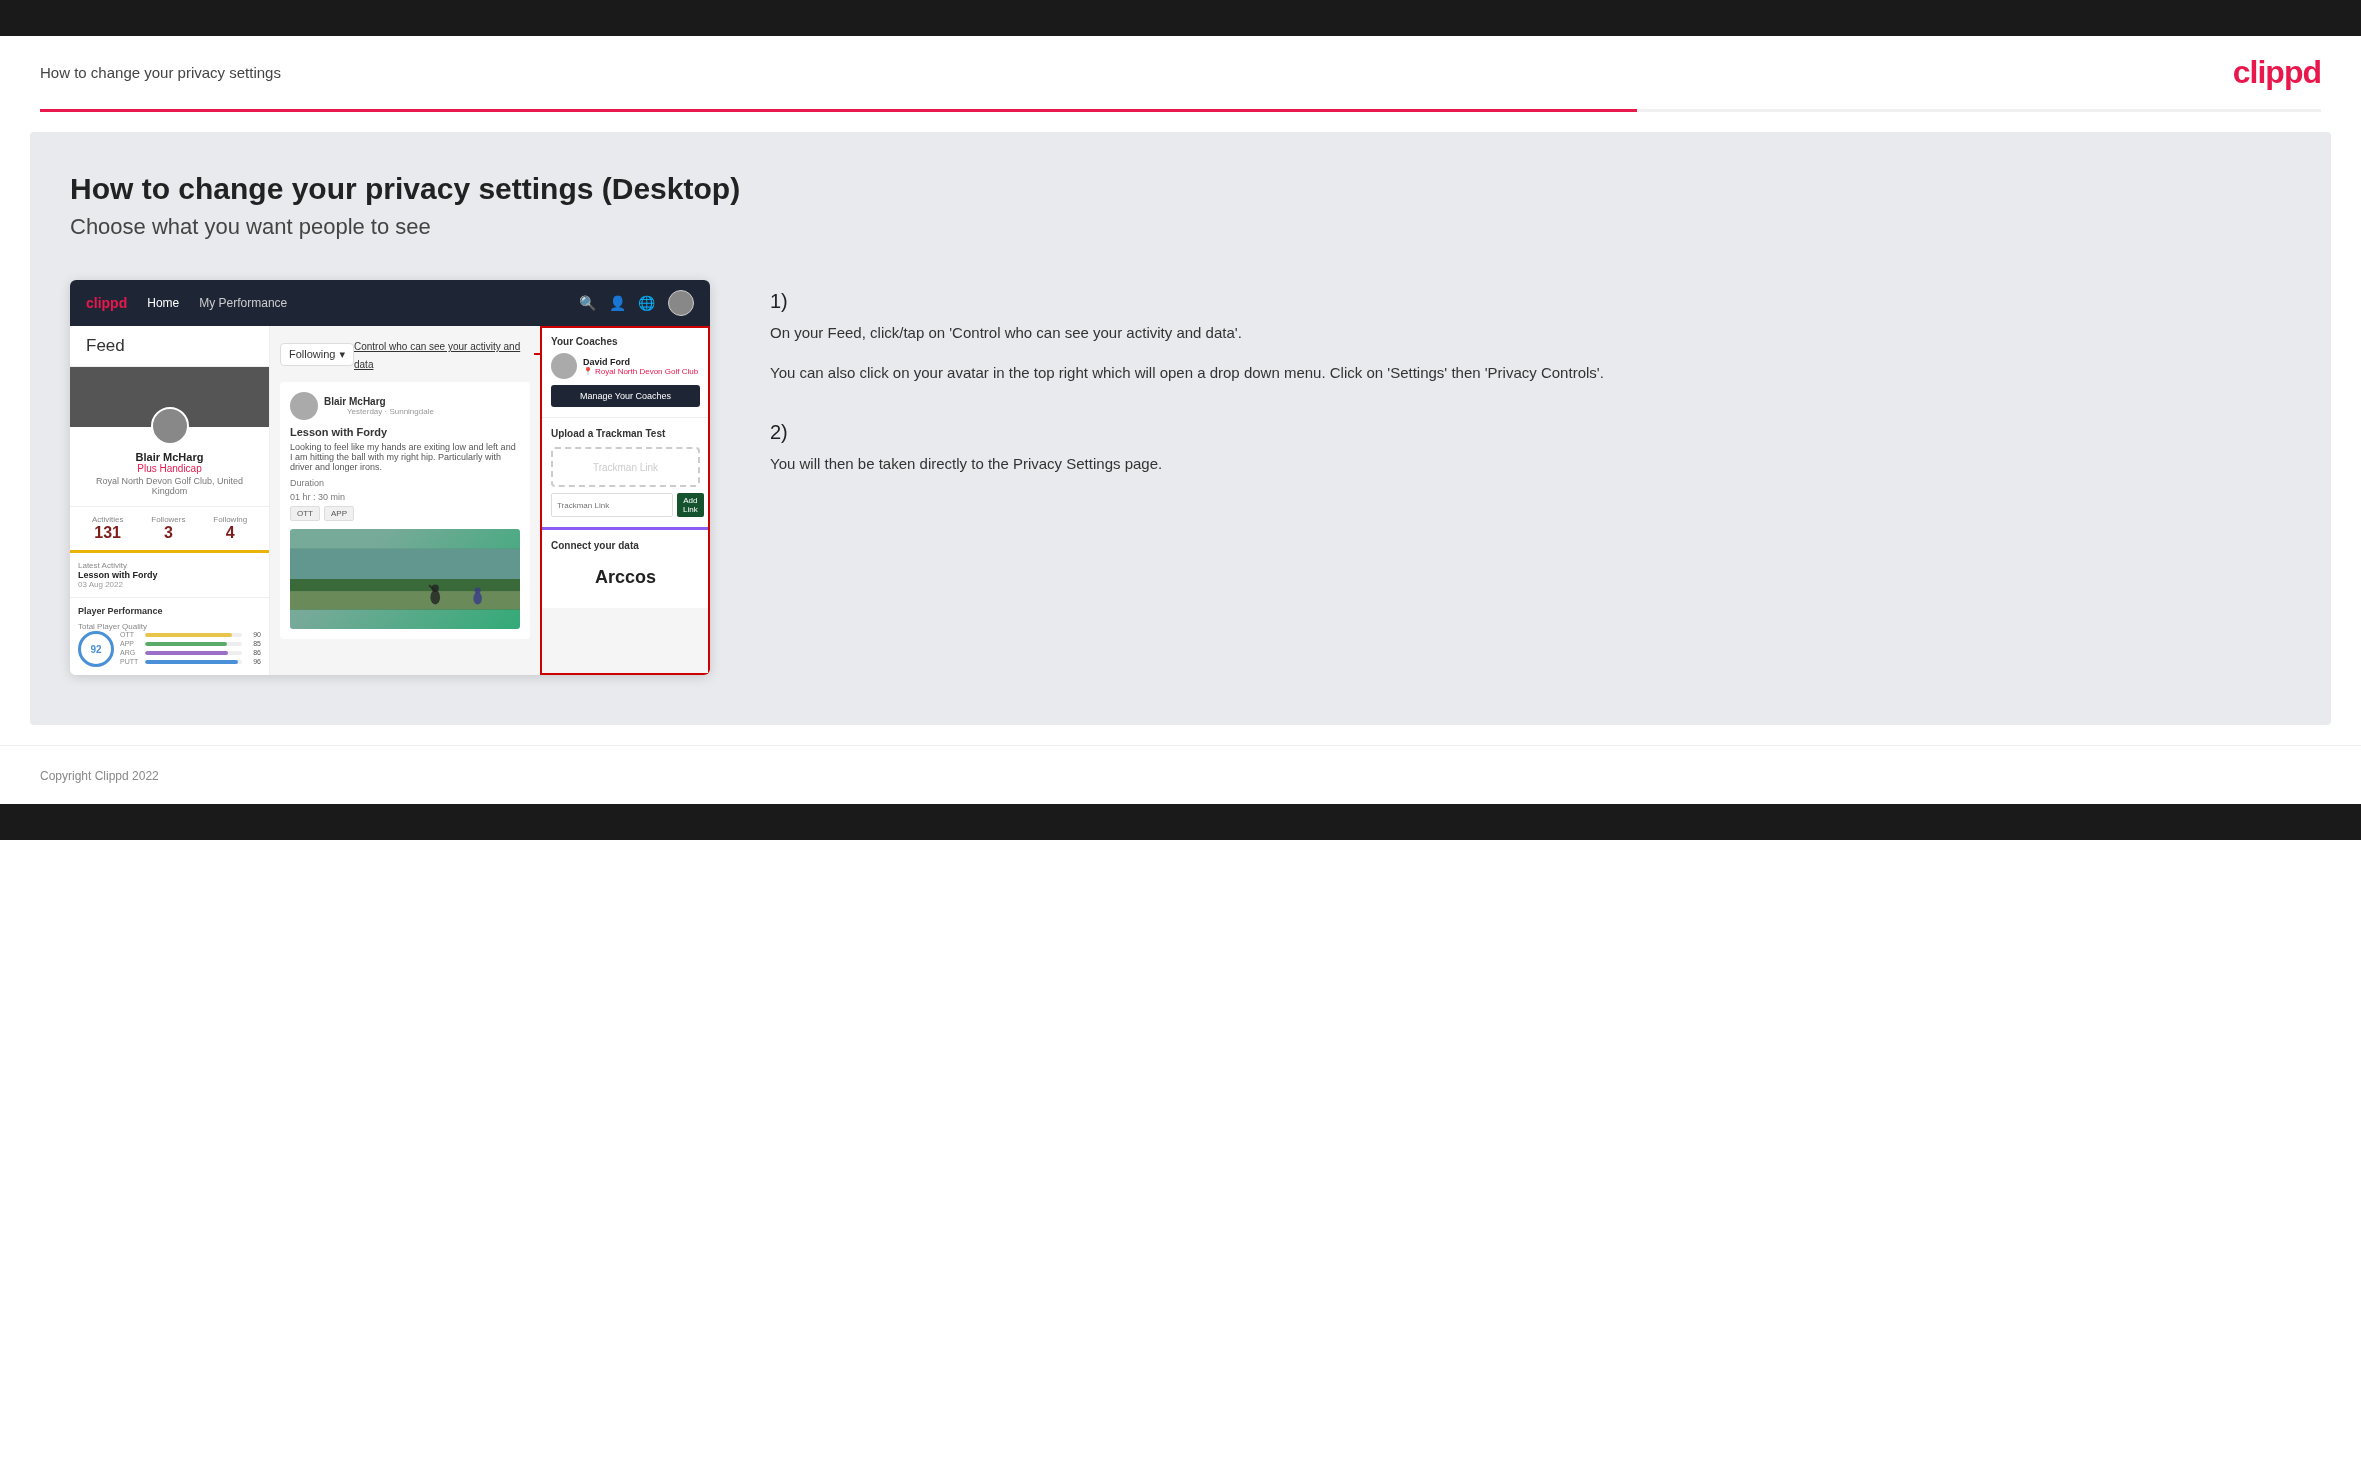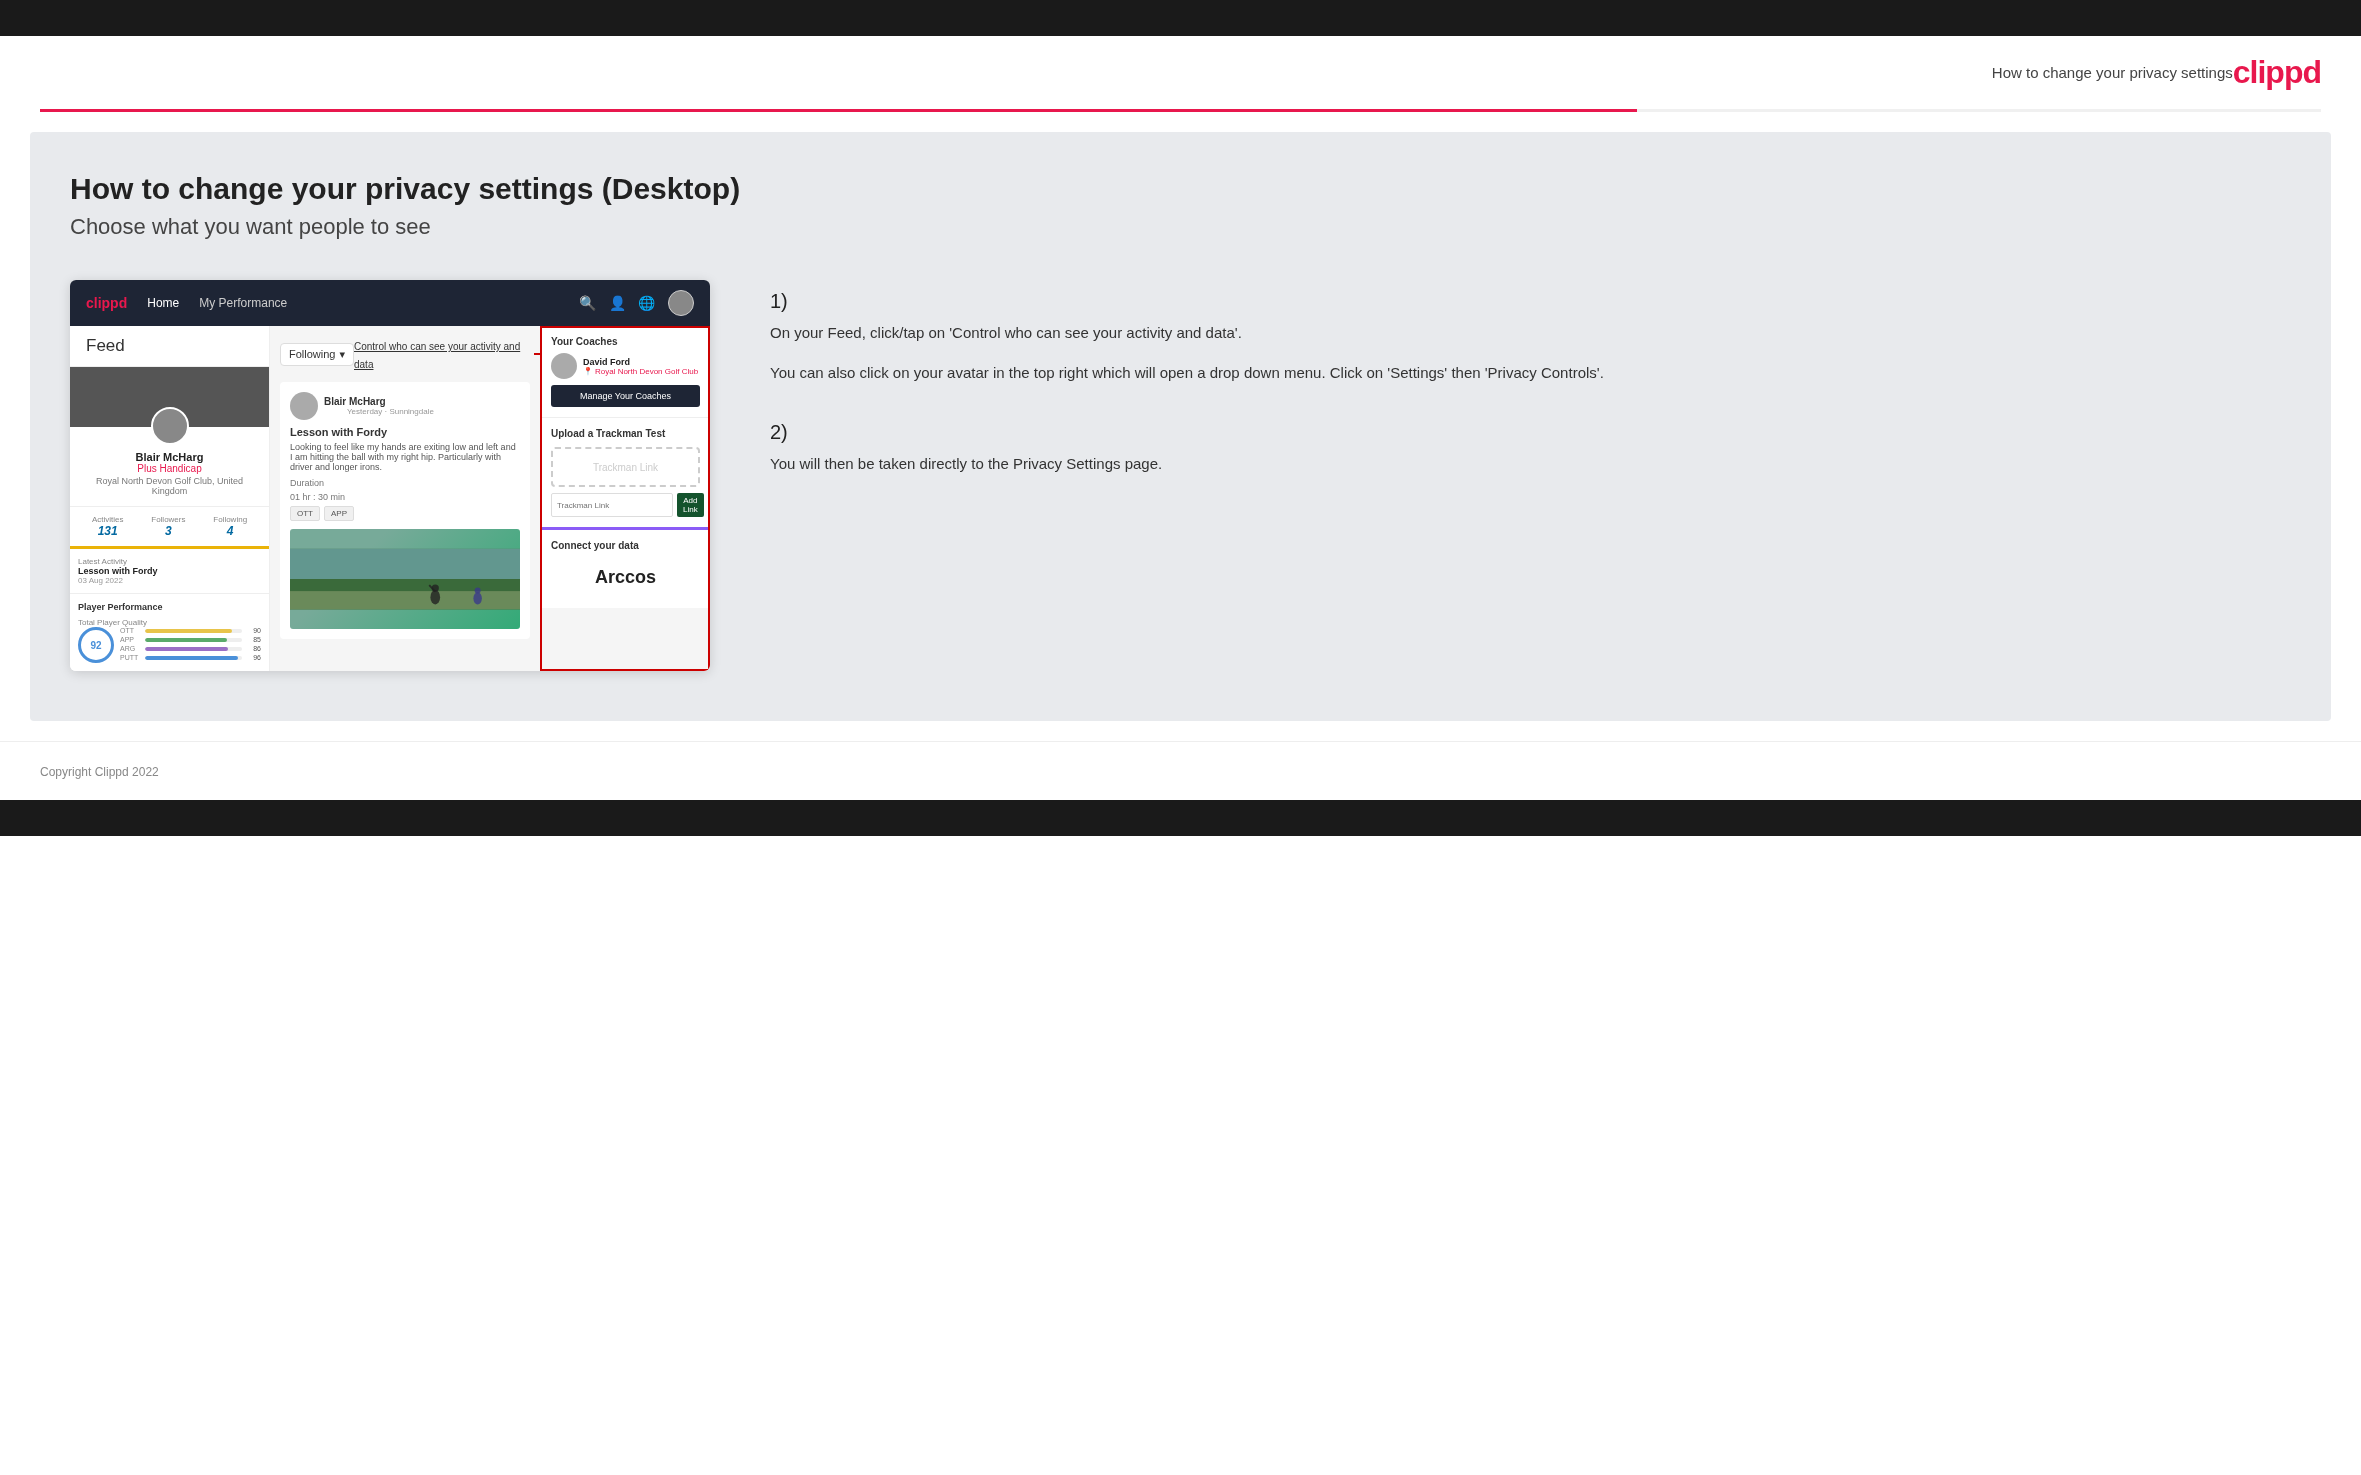--- a/index.html
+++ b/index.html
@@ -14,21 +14,21 @@
     .top-bar {
       background: #1a1a1a;
       height: 36px;
       width: 100%;
     }
 
     
     .header {
       display: flex;
       align-items: center;
-      justify-content: flex-end;
+      justify-content: space-between;
       padding: 18px 40px;
       background: #fff;
     }
     .header-title {
       font-size: 15px;
       color: #444;
     }
     .logo {
       font-size: 32px;
       font-weight: 700;
@@ -180,24 +180,23 @@
       border-bottom: 3px solid #eab308;
     }
     .stat-item {
       text-align: center;
     }
     .stat-label {
       font-size: 8px;
       color: #888;
     }
     .stat-number {
-      font-size: 12px;
+      font-size: 16px;
       font-weight: 700;
-      color: #0369a1;
-      font-style: italic;
+      color: #7f1d1d;
     }
     .latest-activity {
       padding: 8px;
     }
     .latest-label {
       font-size: 8px;
       color: #888;
     }
     .latest-name {
       font-size: 9px;

